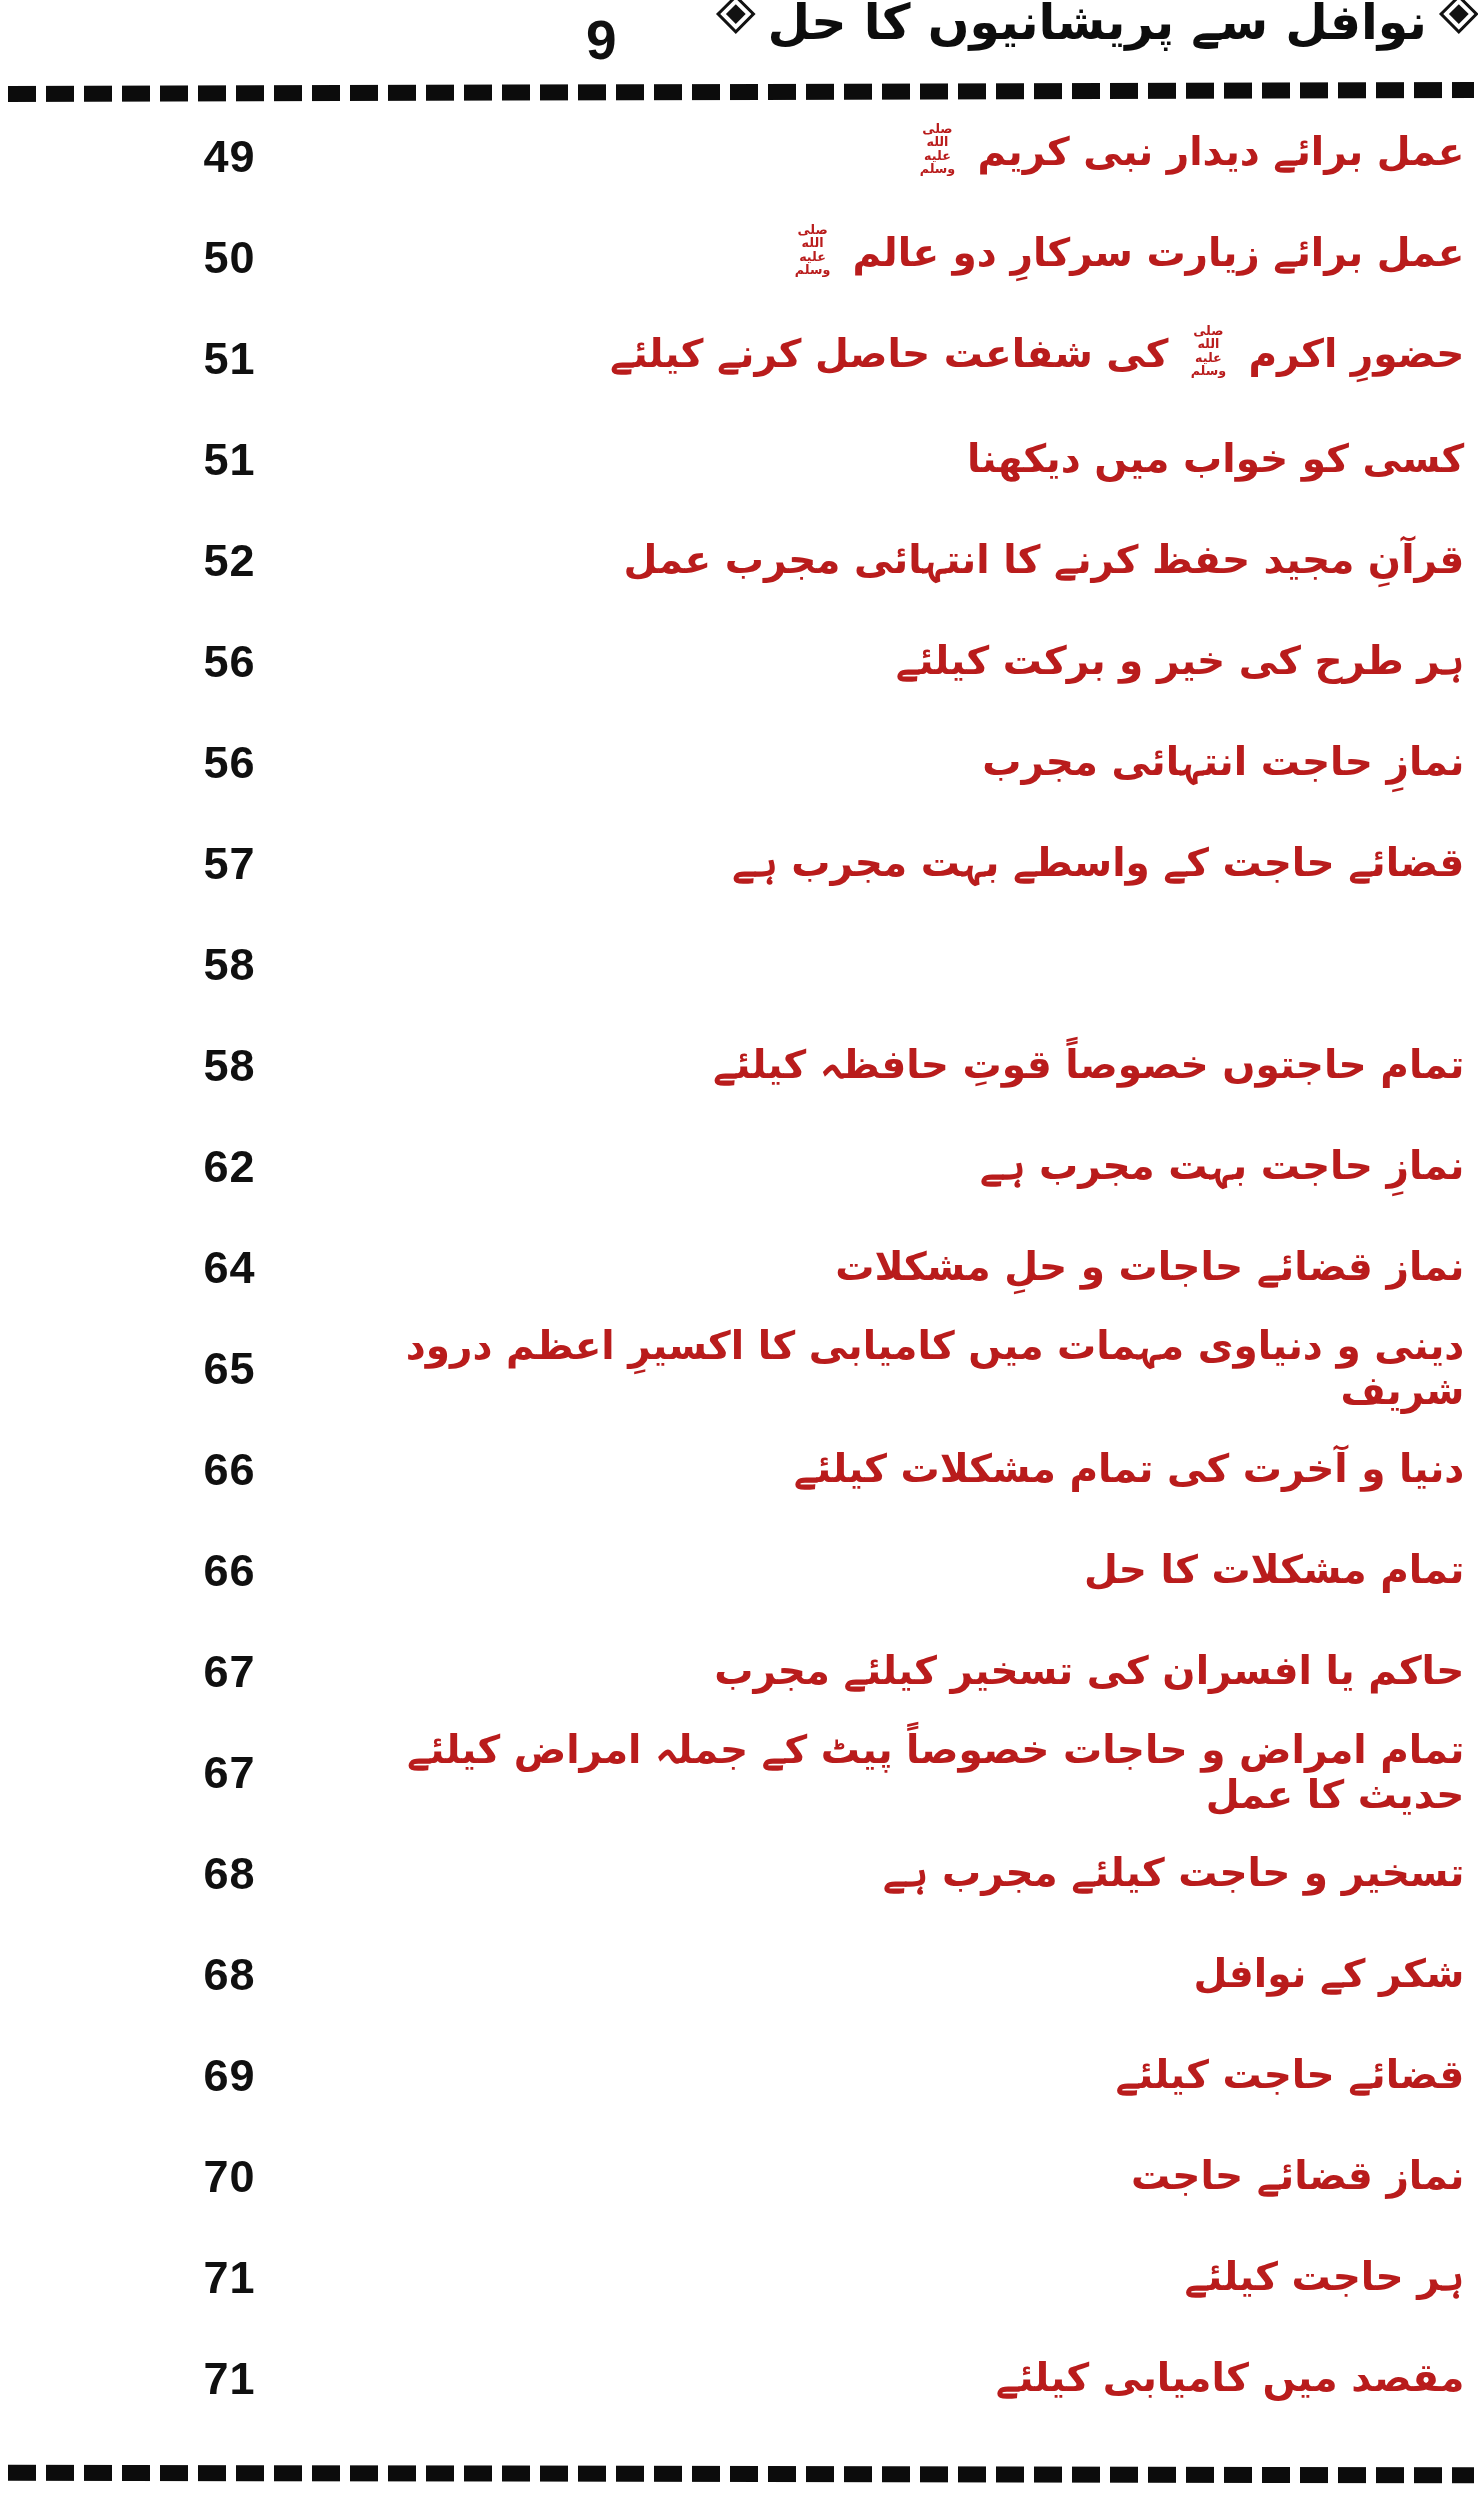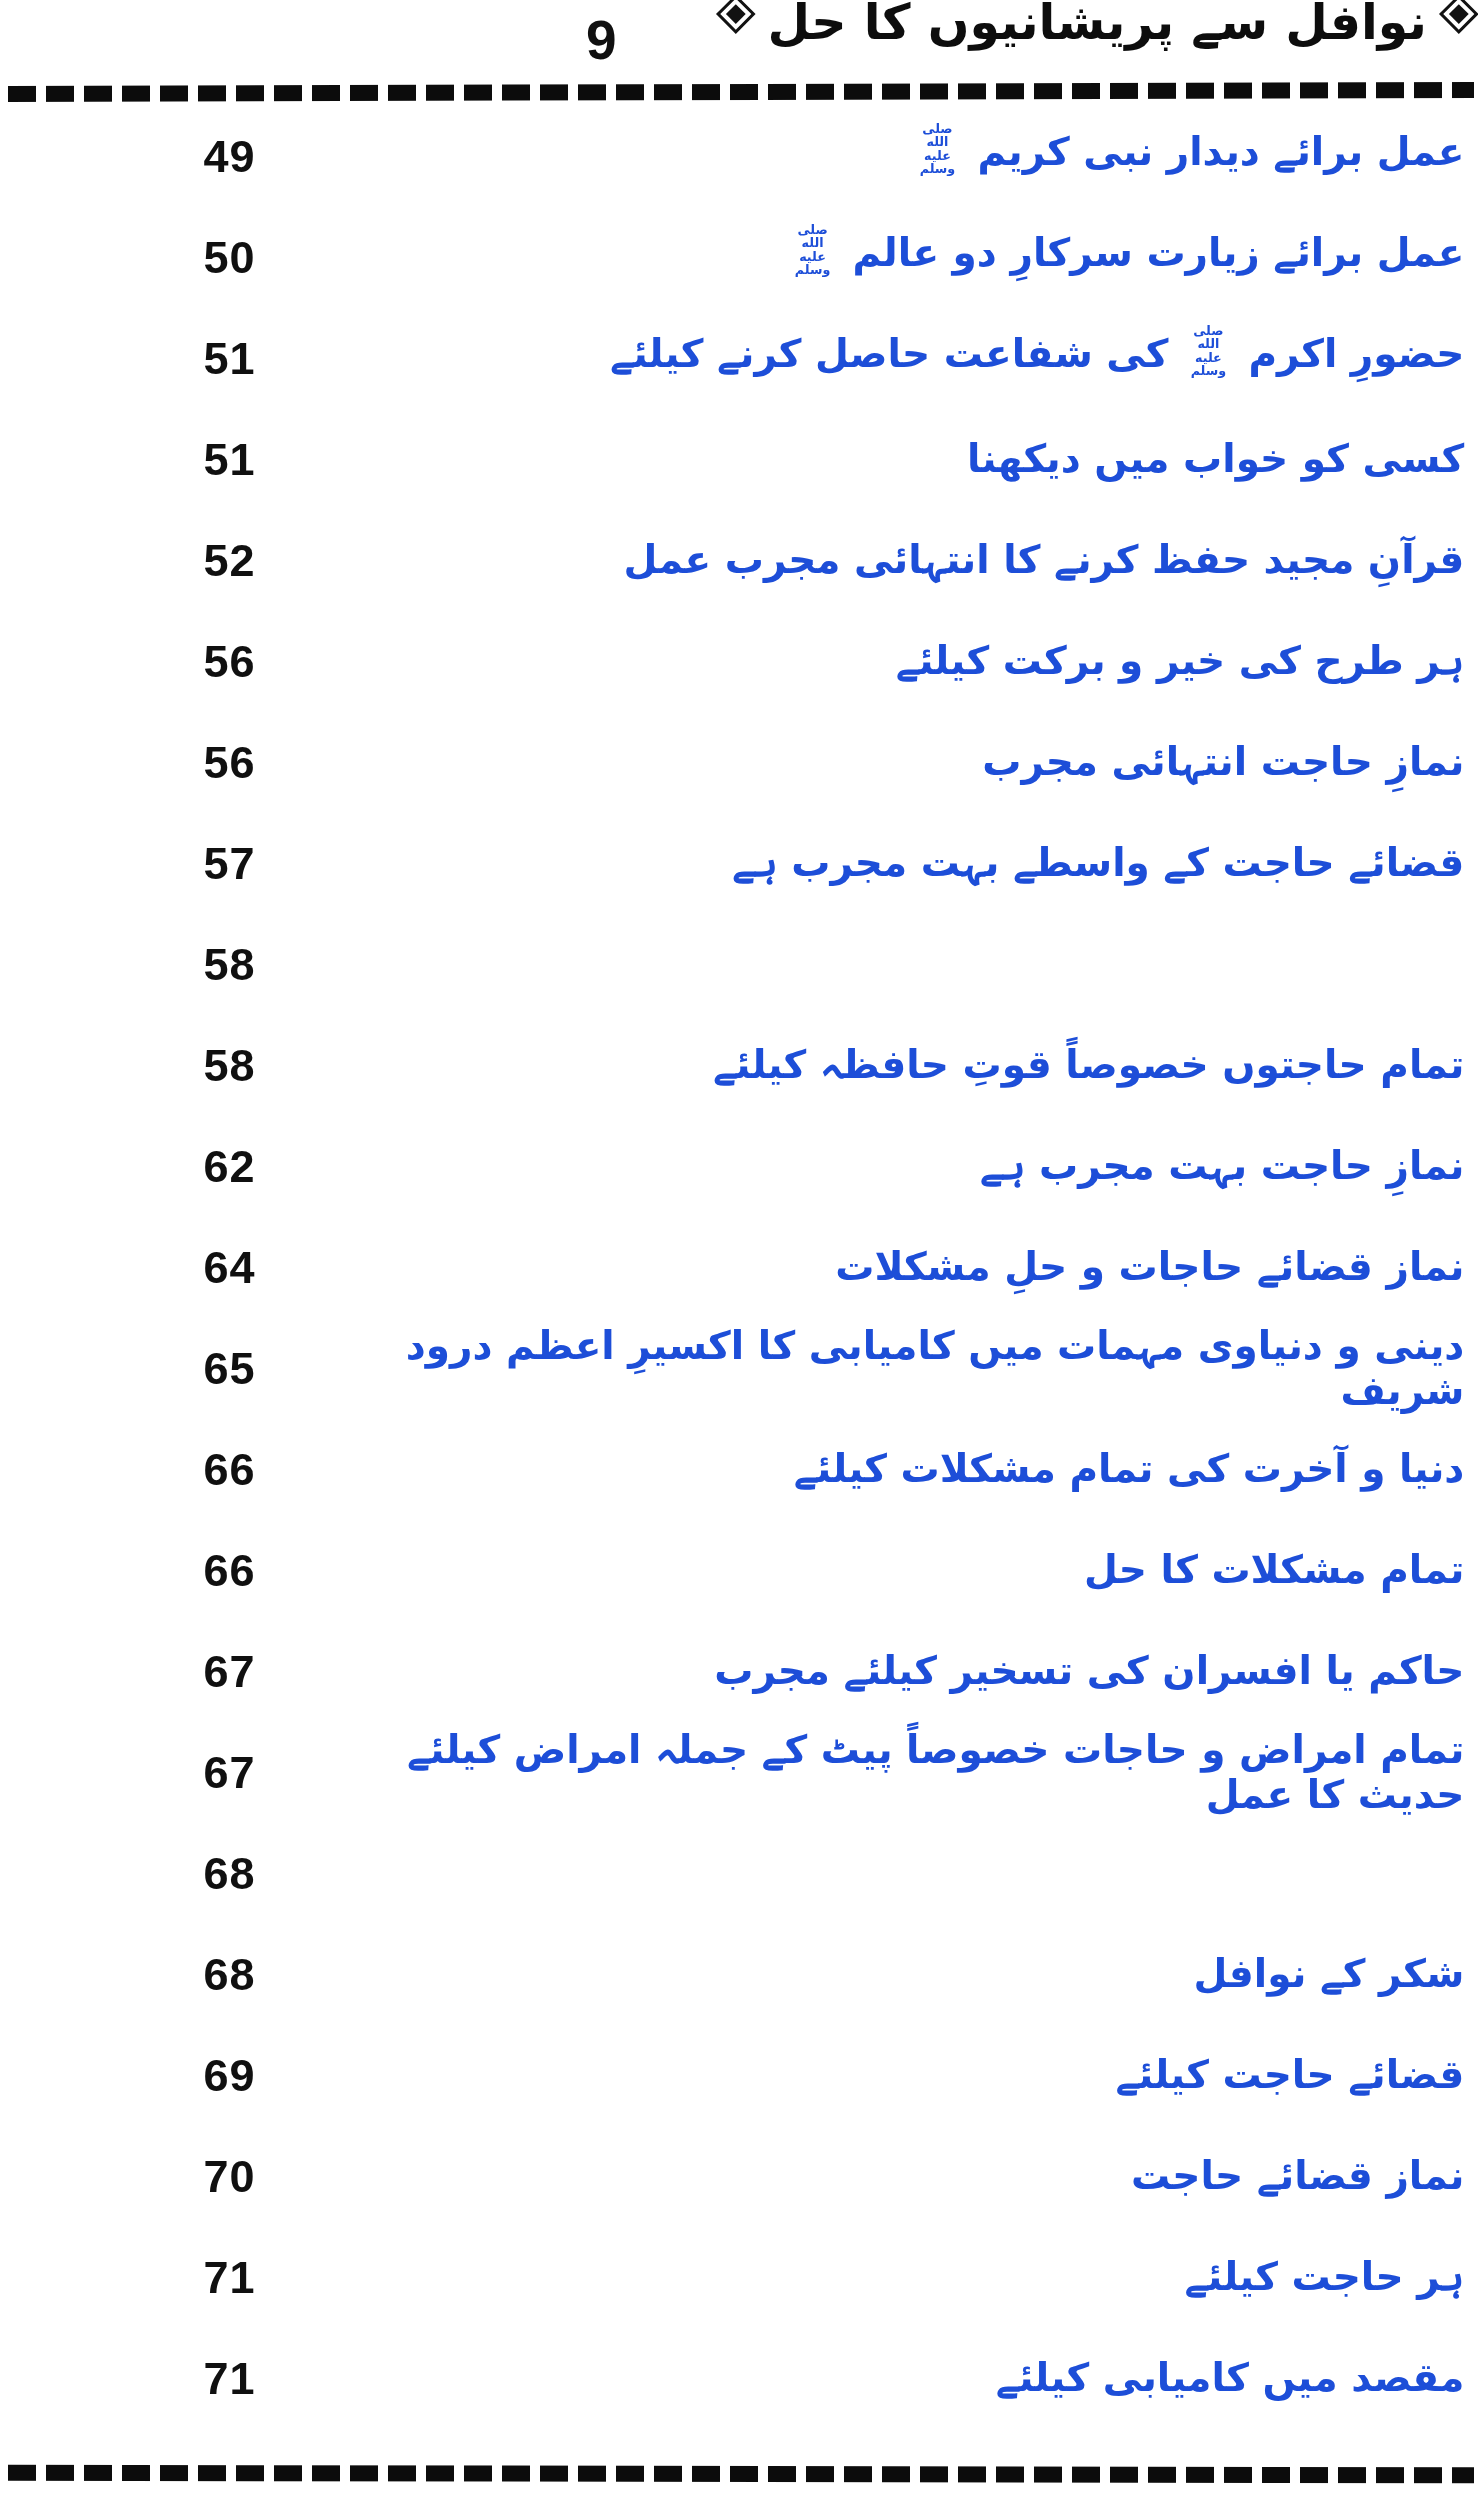--- a/index.html
+++ b/index.html
@@ -98,21 +98,21 @@
     color: #101010;
     flex: 0 0 auto;
   }
   .toc-title {
     direction: rtl;
     unicode-bidi: embed;
     text-align: right;
     font-size: 39px;
     font-weight: 700;
     line-height: 1.15;
-    color: #1d4ed8;
+    color: #b91c1c;
     max-width: 1068px;
   }
   .sallallahu {
     display: inline-block;
     width: 47px;
     font-size: 12.7px;
     font-weight: 700;
     line-height: 1.05;
     text-align: center;
     vertical-align: top;
@@ -197,20 +197,21 @@
     <div class="toc-row">
       <div class="toc-num">67</div>
       <div class="toc-title">حاکم یا افسران کی تسخیر کیلئے مجرب</div>
     </div>
     <div class="toc-row">
       <div class="toc-num">67</div>
       <div class="toc-title">تمام امراض و حاجات خصوصاً پیٹ کے جملہ امراض کیلئے حدیث کا عمل</div>
     </div>
     <div class="toc-row">
       <div class="toc-num">68</div>
+      <div class="toc-title">تسخیر و حاجت کیلئے مجرب ہے</div>
     </div>
     <div class="toc-row">
       <div class="toc-num">68</div>
       <div class="toc-title">شکر کے نوافل</div>
     </div>
     <div class="toc-row">
       <div class="toc-num">69</div>
       <div class="toc-title">قضائے حاجت کیلئے</div>
     </div>
     <div class="toc-row">

